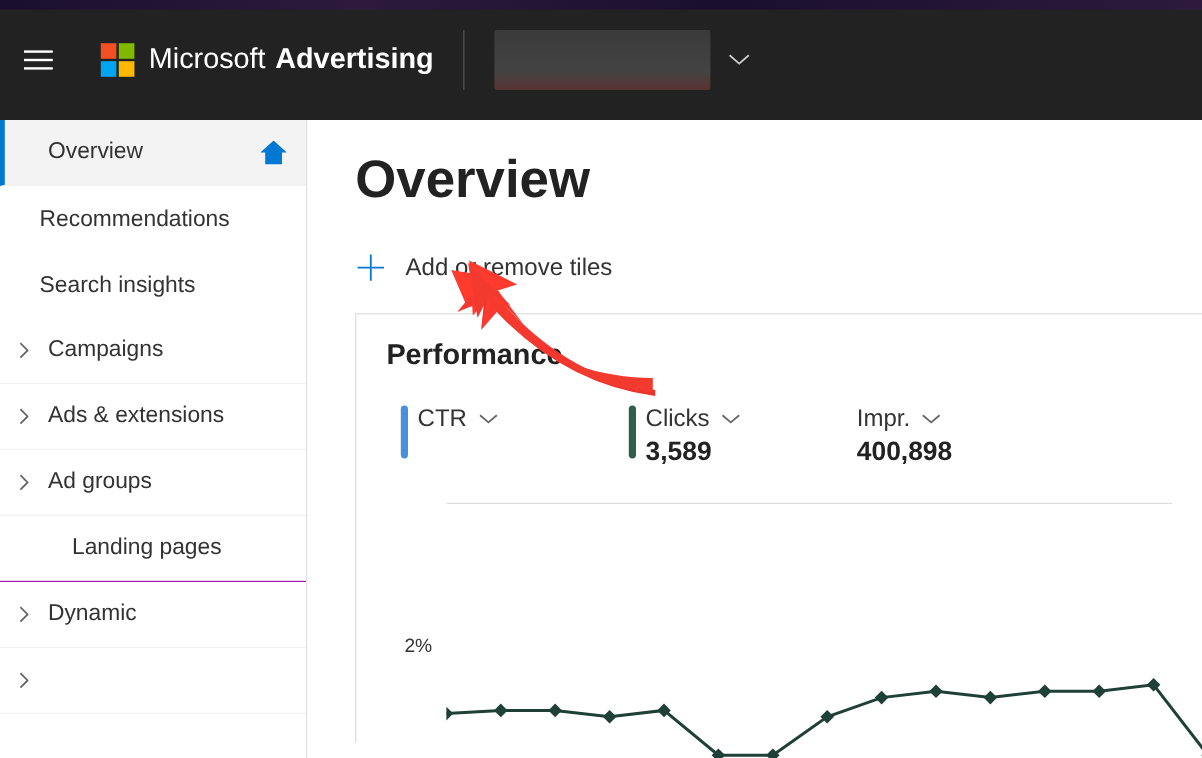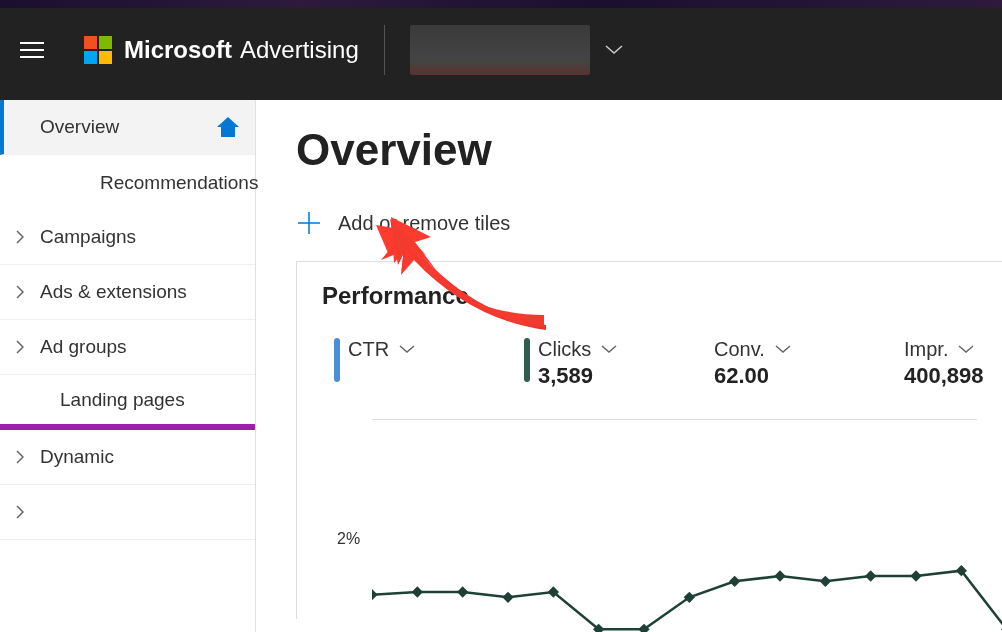--- a/index.html
+++ b/index.html
@@ -3,33 +3,33 @@
 <meta charset="utf-8">
 <style>
 * { margin: 0; padding: 0; box-sizing: border-box; font-family: 'Segoe UI', Arial, sans-serif; }
 body { width: 1002px; height: 632px; overflow: hidden; background: #fff; }
 .header { height: 100px; background: #222; display: flex; align-items: center; padding: 0 20px; position: relative; }
 .topstrip { position: absolute; top: 0; left: 0; right: 0; height: 8px; background: linear-gradient(90deg, #1a0f2e 0%, #2d1a3d 30%, #1a0f2e 60%, #2d1a3d 100%); }
 .hamburger { display: flex; flex-direction: column; gap: 5px; cursor: pointer; margin-right: 40px; }
 .hamburger span { width: 24px; height: 2px; background: #fff; }
 .mslogo { display: flex; flex-wrap: wrap; width: 28px; height: 28px; gap: 2px; margin-right: 12px; }
 .mslogo div { width: 13px; height: 13px; }
-.mstext { color: #fff; font-size: 24px; font-weight: 700; margin-right: 8px; }
-.msadv { color: #fff; font-size: 24px; font-weight: 400; }
+.mstext { color: #fff; font-size: 24px; font-weight: 400; margin-right: 8px; }
+.msadv { color: #fff; font-size: 24px; font-weight: 700; }
 .divider { width: 1px; height: 50px; background: #555; margin: 0 25px; }
 .account-box { width: 180px; height: 50px; background: linear-gradient(180deg, #3a3a3a 0%, #444 70%, #5a3232 100%); border-radius: 2px; }
 .account-chevron { margin-left: 15px; }
 .layout { display: flex; height: calc(100% - 100px); }
 .sidebar { width: 256px; background: #fff; border-right: 1px solid #e0e0e0; }
 .nav-item { display: flex; align-items: center; height: 55px; padding: 0 16px 0 40px; font-size: 19px; color: #333; cursor: pointer; position: relative; border-bottom: 1px solid #f0f0f0; }
 .nav-item.active { background: #f3f3f3; border-left: 4px solid #0078d4; padding-left: 36px; }
 .nav-item .expand { position: absolute; left: 16px; color: #666; }
 .home-icon { margin-left: auto; color: #0078d4; }
-.nav-item.sub { padding-left: 60px; border-bottom: none; margin-left: 40px; }
-.nav-group-last { border-bottom: 6px solid #a21caf; }
+.nav-item.sub { padding-left: 33px; border-bottom: none; }
+.nav-group-last { border-bottom: 1px solid #a21caf; }
 .main { flex: 1; padding: 25px 0 0 40px; position: relative; overflow: hidden; }
 .page-title { font-size: 44px; font-weight: 700; color: #222; margin-bottom: 35px; }
 .add-tiles { display: flex; align-items: center; gap: 16px; color: #333; font-size: 20px; cursor: pointer; margin-bottom: 25px; }
 .plus-icon { color: #0078d4; }
 .tile { border: 1px solid #ddd; border-right: none; border-bottom: none; padding: 20px 25px; }
 .tile-title { font-size: 24px; font-weight: 700; color: #222; margin-bottom: 28px; }
 .metrics { display: flex; gap: 50px; padding-left: 12px; margin-bottom: 30px; margin-top: 28px; }
 .metric { min-width: 140px; }
 .metric-top { display: flex; align-items: center; gap: 10px; }
 .metric-label { font-size: 20px; color: #333; }
@@ -73,20 +73,23 @@
     <div class="nav-item active">
       <span>Overview</span>
       <span class="home-icon">
         <svg width="22" height="20" viewBox="0 0 22 20">
             <path d="M11 0 L22 10 L18 10 L18 20 L4 20 L4 10 L0 10 Z" fill="#0078d4"></path>
           </svg>
       </span>
     </div>
     <div class="nav-item sub">
       <span>Recommendations</span>
+    </div>
+    <div class="nav-item sub nav-group-last">
+      <span>Search insights</span>
     </div>
     <div class="nav-item">
       <span class="expand">
           <svg width="8" height="14" viewBox="0 0 8 14">
             <path d="M1 1 L7 7 L1 13" stroke="#666" stroke-width="1.5" fill="none"></path>
           </svg>
         </span>
       <span>Campaigns</span>
     </div>
     <div class="nav-item">
@@ -164,33 +167,20 @@
                     <path d="M1 1 L8 7 L15 1" stroke="#666" stroke-width="1.5" fill="none"></path>
                   </svg>
                 </span>
             </div>
             <div class="metric-value">3,589</div>
           </div>
         </div>
         <div class="metric">
           <div class="metric-body">
             <div class="metric-top">
-              <span class="metric-label">Conv.</span>
-              <span>
-                  <svg width="16" height="9" viewBox="0 0 16 9">
-                    <path d="M1 1 L8 7 L15 1" stroke="#666" stroke-width="1.5" fill="none"></path>
-                  </svg>
-                </span>
-            </div>
-            <div class="metric-value">62.00</div>
-          </div>
-        </div>
-        <div class="metric">
-          <div class="metric-body">
-            <div class="metric-top">
               <span class="metric-label">Impr.</span>
               <span>
                   <svg width="16" height="9" viewBox="0 0 16 9">
                     <path d="M1 1 L8 7 L15 1" stroke="#666" stroke-width="1.5" fill="none"></path>
                   </svg>
                 </span>
             </div>
             <div class="metric-value">400,898</div>
           </div>
         </div>

